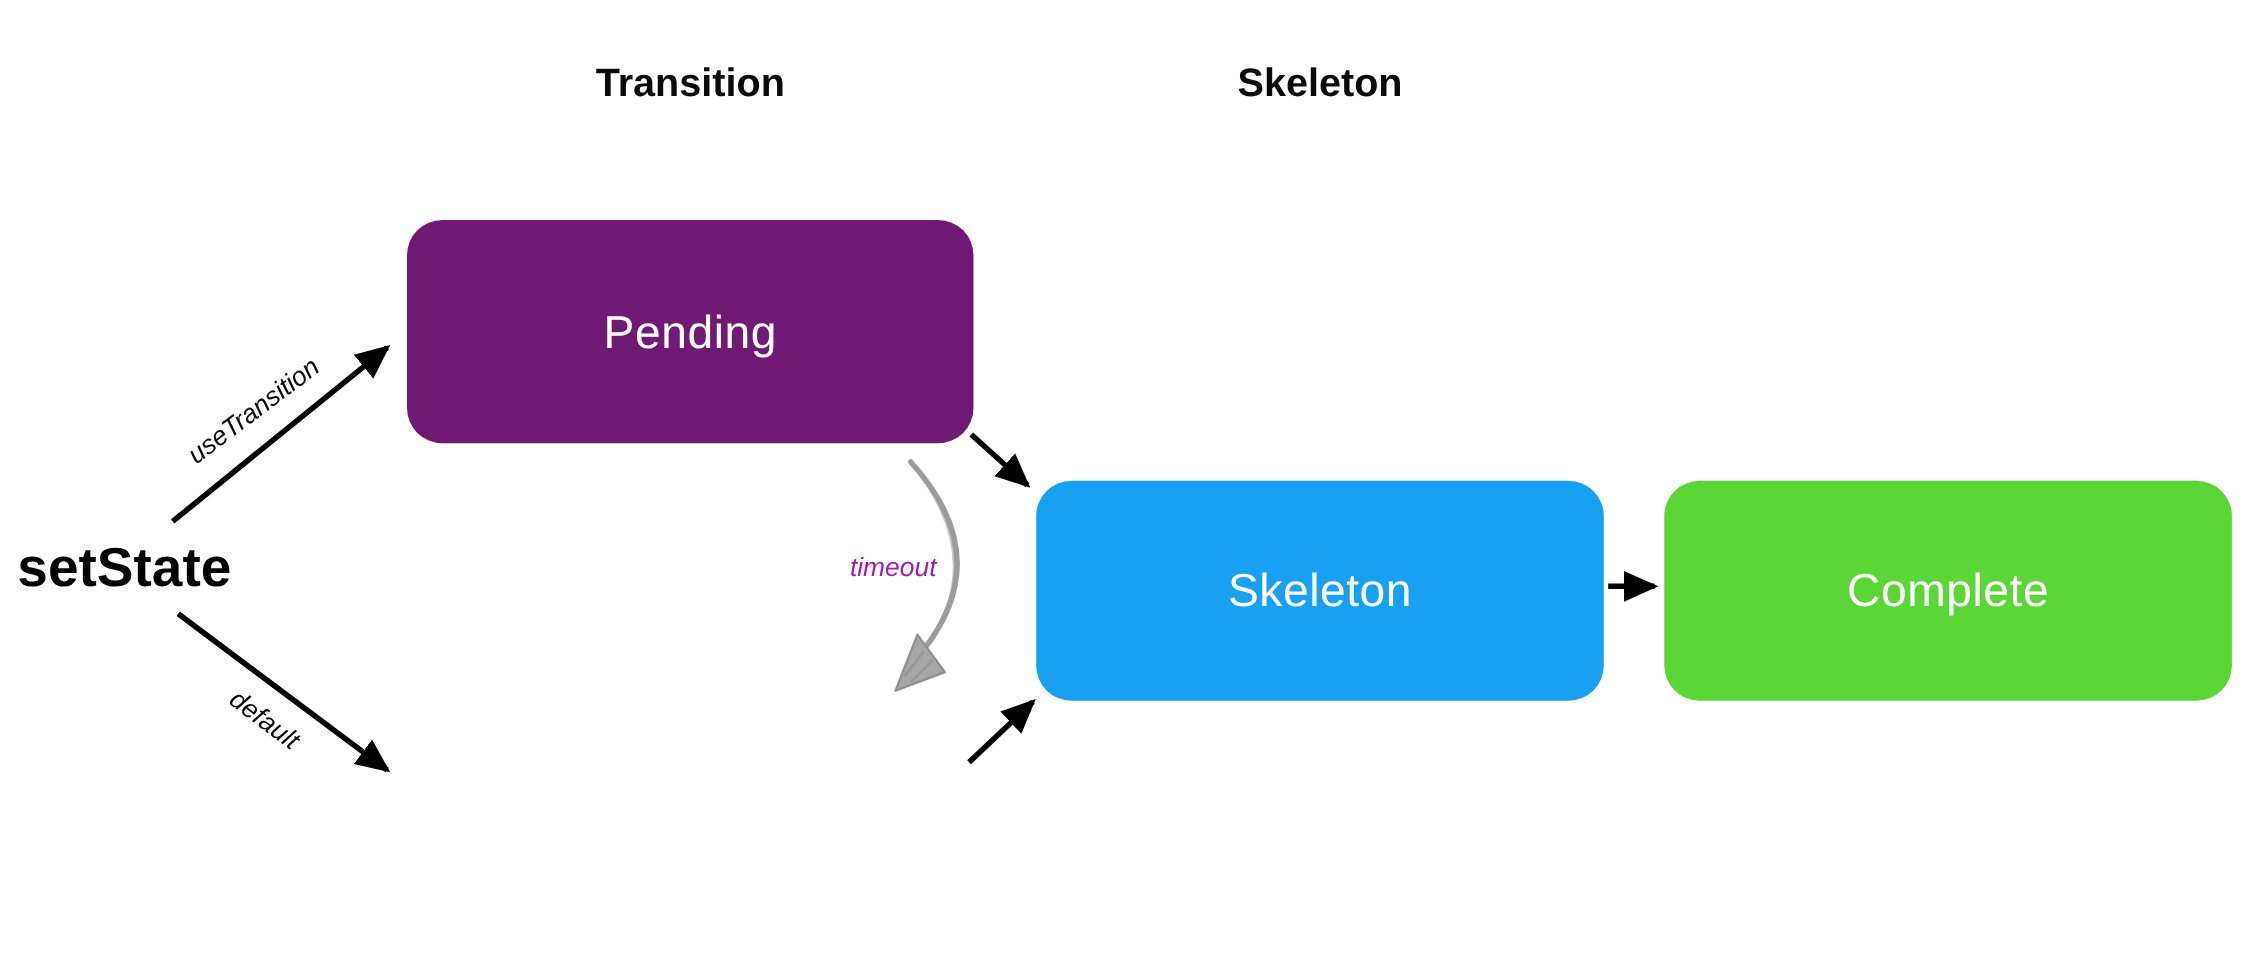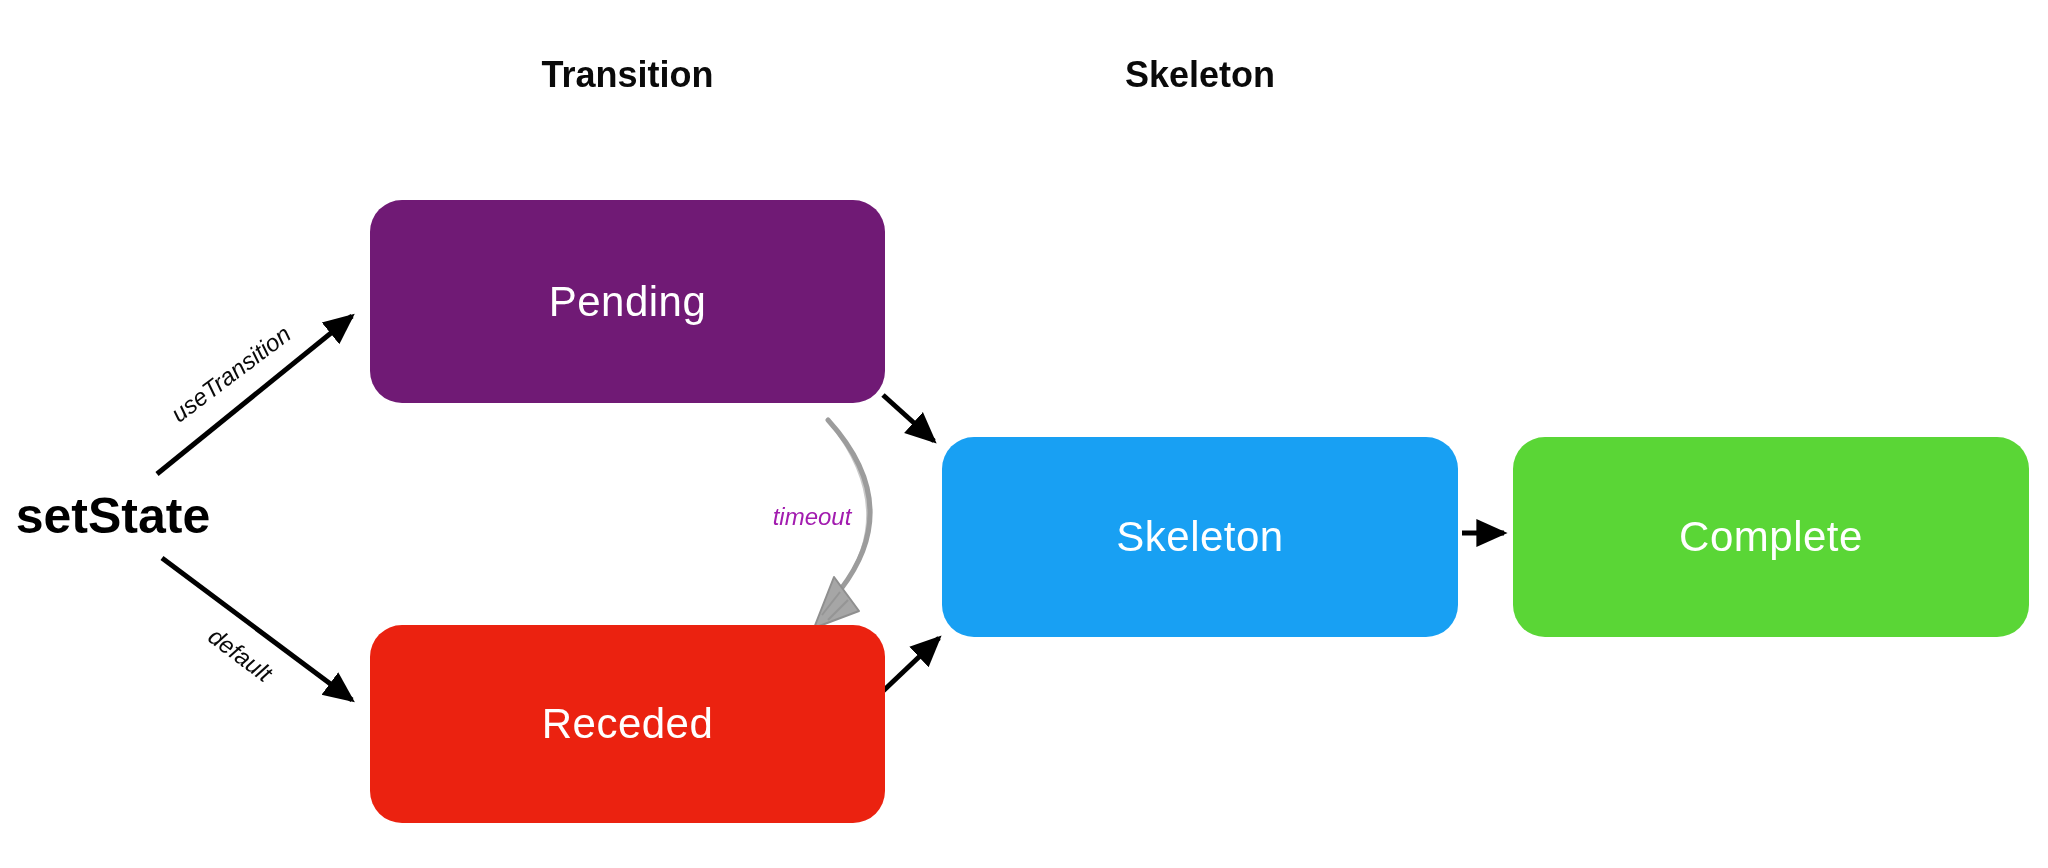--- a/index.html
+++ b/index.html
@@ -132,23 +132,20 @@
       <path d="M 831 424 Q 896 508 845 583" fill="none" stroke="#9c9c9c" stroke-width="2.5" stroke-linecap="round" opacity="0.55"></path>
       <polygon points="814,628 834,577 859,611" fill="#a6a6a6" stroke="#8f8f8f" stroke-width="2" stroke-linejoin="round"></polygon>
       <path d="M 822 615 L 840 592 M 828 620 L 848 600" fill="none" stroke="#8f8f8f" stroke-width="2" opacity="0.7"></path>
     </g>
   </svg>
 
   <div class="node" id="node-pending" style="background-color: #701a75; justify-content: center;">
     <span class="node-label">Pending</span>
   </div>
 
-  <div class="node" id="node-receded" style="background-color: rgb(235, 34, 16);">
-    <span class="node-label">Receded</span>
-  </div>
 
   <div class="node" id="node-skeleton" style="background-color: rgb(24, 160, 243);">
     <span class="node-label">Skeleton</span>
   </div>
 
   <div class="node" id="node-complete" style="background-color: rgb(90, 214, 54);">
     <span class="node-label">Complete</span>
   </div>
 
   <span class="edge-label" id="label-usetransition">useTransition</span>

